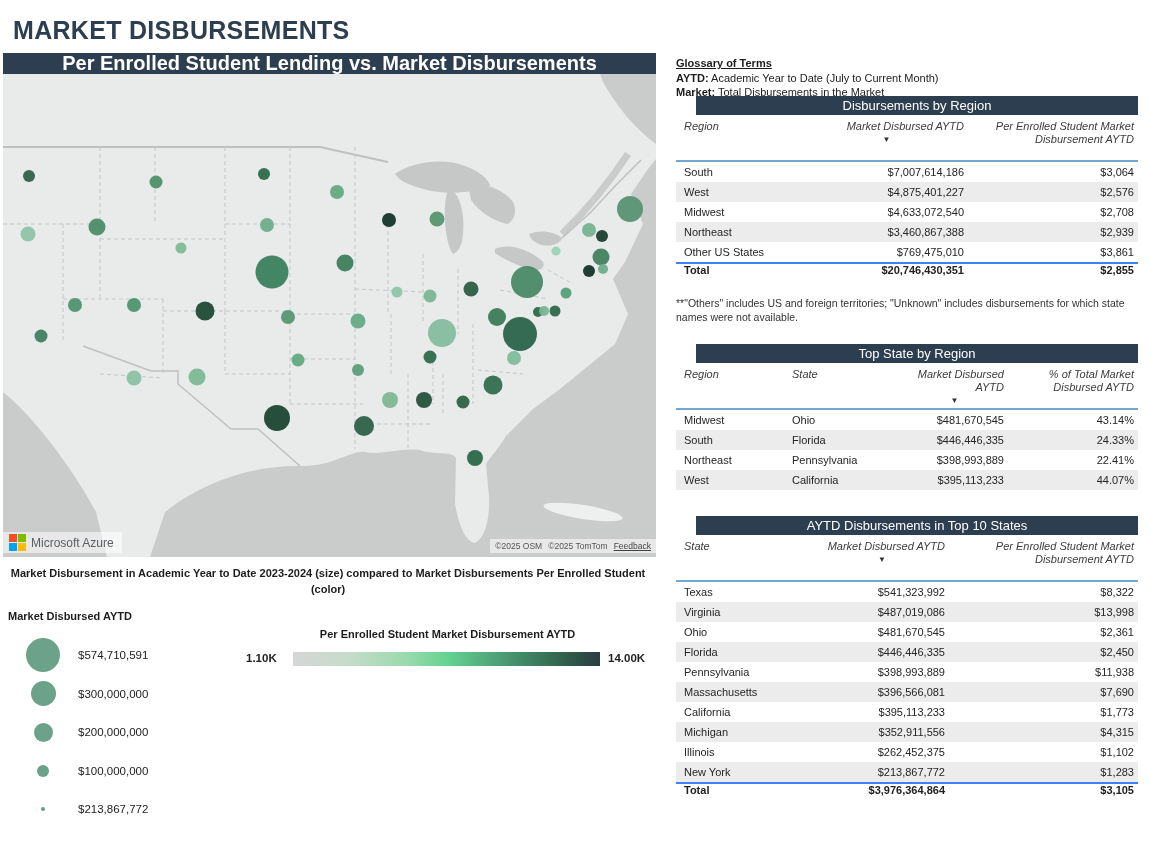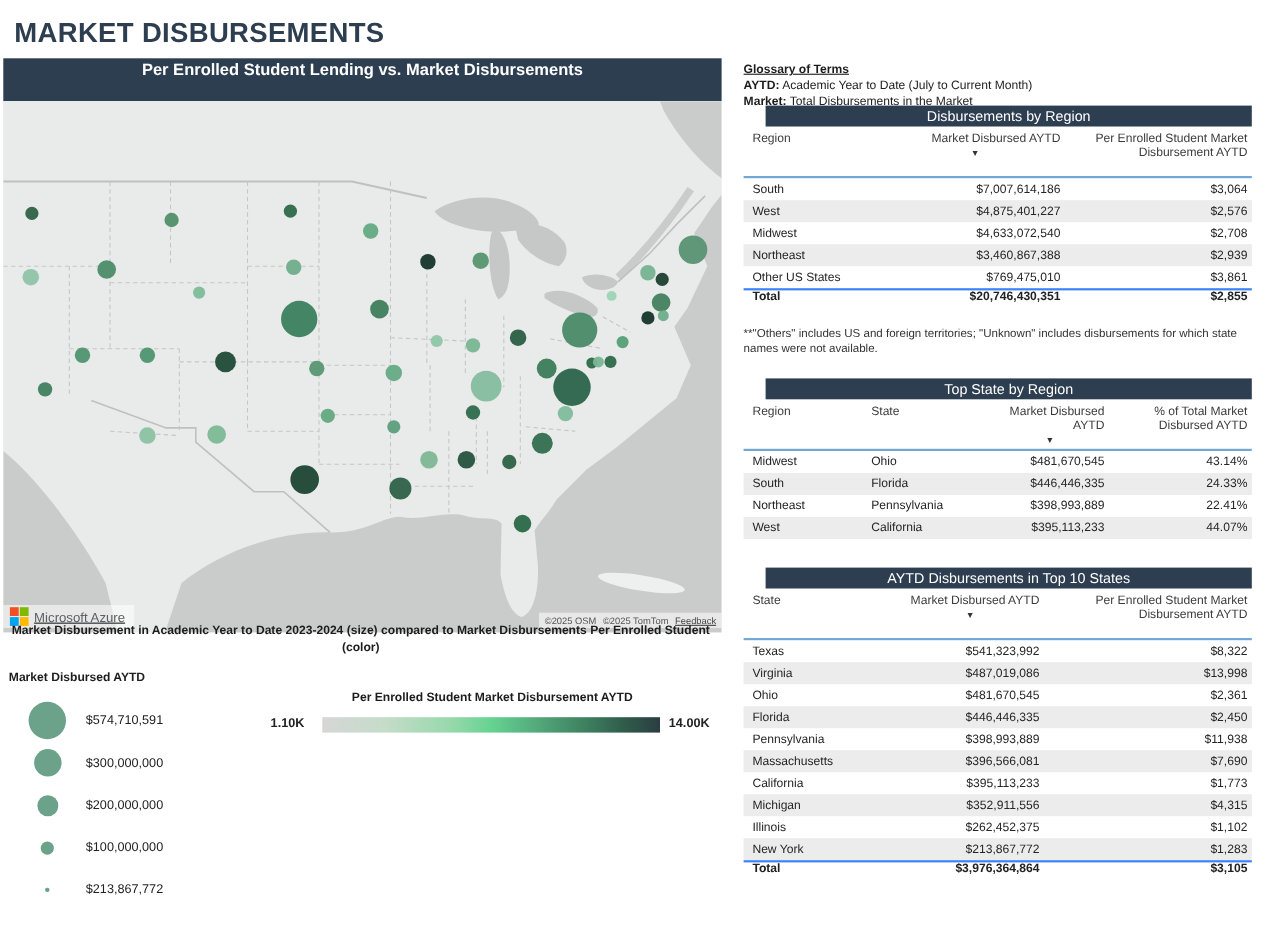--- a/index.html
+++ b/index.html
@@ -2,26 +2,26 @@
 <html><head>
 <meta charset="utf-8">
 <style>
   html,body{margin:0;padding:0;}
   body{width:1150px;height:851px;position:relative;background:#fff;
        font-family:"Liberation Sans",sans-serif;color:#222;overflow:hidden;}
   
   #main-title{position:absolute;left:13px;top:16px;font-size:25px;font-weight:bold;
               color:#2c3e50;letter-spacing:.3px;}
   #map-panel{position:absolute;left:3px;top:53px;width:653px;}
-  #map-title-band{height:39px;background:#2d3e50;color:#fff;font-size:15px;font-weight:bold;
+  #map-title-band{height:21px;background:#2d3e50;color:#fff;font-size:20px;font-weight:bold;
                   text-align:center;line-height:21px;}
   #map-wrap{position:relative;width:653px;height:483px;background:#e9eaea;}
   #map-svg{display:block;}
   #azure-attrib{position:absolute;left:0;bottom:4px;display:flex;align-items:center;gap:5px;
-                background:rgba(255,255,255,.55);padding:2px 8px 2px 6px;text-decoration:underline;}
+                background:rgba(255,255,255,.55);padding:2px 8px 2px 6px;}
   .ms-logo{display:grid;grid-template-columns:8px 8px;grid-template-rows:8px 8px;gap:1px;}
   .ms-logo span{display:block;}
   #azure-text{font-size:12px;color:#5a5f63;}
   #osm-attrib{position:absolute;right:0;bottom:4px;background:rgba(255,255,255,.55);
               font-size:8.5px;color:#555;padding:2px 5px;display:flex;gap:6px;}
   #osm-attrib .fb{text-decoration:underline;color:#444;}
   #map-caption{position:absolute;left:3px;top:566px;width:650px;text-align:center;
                font-size:11px;font-weight:bold;color:#1d1d1d;line-height:1.45;}
   #size-legend-title{position:absolute;left:8px;top:610px;font-size:11px;font-weight:bold;color:#1d1d1d;}
   #size-legend{position:absolute;left:8px;top:636px;width:220px;}
@@ -38,21 +38,21 @@
                        #66d392 50%,#4fa276 66%,#3b7a5c 80%,#2f5a49 90%,#2b3d43 100%);}
   
   #right-col{position:absolute;left:676px;top:0;width:462px;}
   #glossary{position:absolute;left:0;top:16px;font-size:11px;line-height:14.5px;color:#1d1d1d;}
   #glossary-title{font-weight:bold;text-decoration:underline;margin-top:40px;}
   .gl-term{font-weight:bold;}
   .tbl{position:absolute;left:0;width:462px;background:#fff;}
   #table-0{top:96px;} #table-1{top:344px;} #table-2{top:516px;}
   .tbl-band{height:19px;line-height:19px;background:#2d3e50;color:#fff;font-size:13px;
             text-align:center;font-weight:400;margin-left:20px;}
-  .tbl-head{display:flex;border-bottom:2px solid #73a7d4;padding-top:5px;}
+  .tbl-head{display:flex;border-bottom:2px solid #73a7d4;padding-top:5px;font-style:italic;}
   .tbl-head .th{font-size:11px;color:#3c3c3c;line-height:13px;}
   .arrow-row{display:flex;height:14px;align-items:center;}
   .sort-arrow{font-size:8px;color:#333;line-height:10px;}
   .tbl-row{display:flex;height:20px;align-items:center;font-size:11px;color:#252525;}
   .tbl-row.alt{background:#ececec;}
   .tbl-total{display:flex;height:24px;align-items:flex-start;font-size:11px;font-weight:bold;
              border-top:2px solid #3b82f6;}
   .cell{box-sizing:border-box;padding:0 3px;}
   .al{text-align:left;padding-left:8px;} .ar{text-align:right;padding-right:4px;}
   .t0 .c0{width:130px;} .t0 .c1{width:162px;} .t0 .c2{width:170px;}

